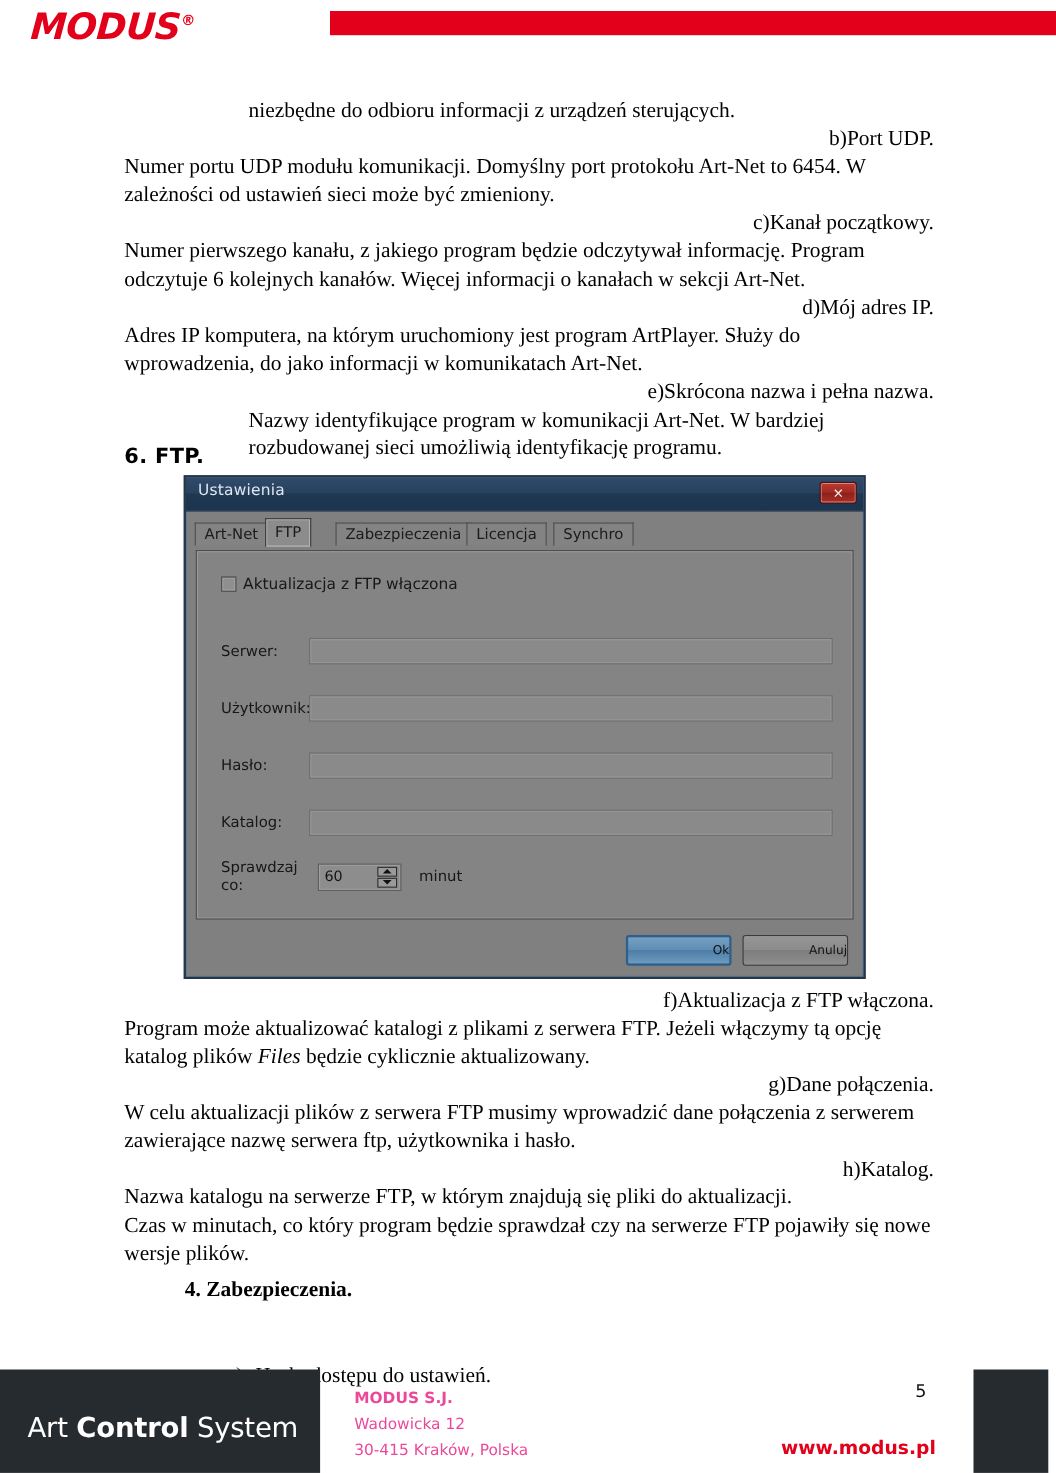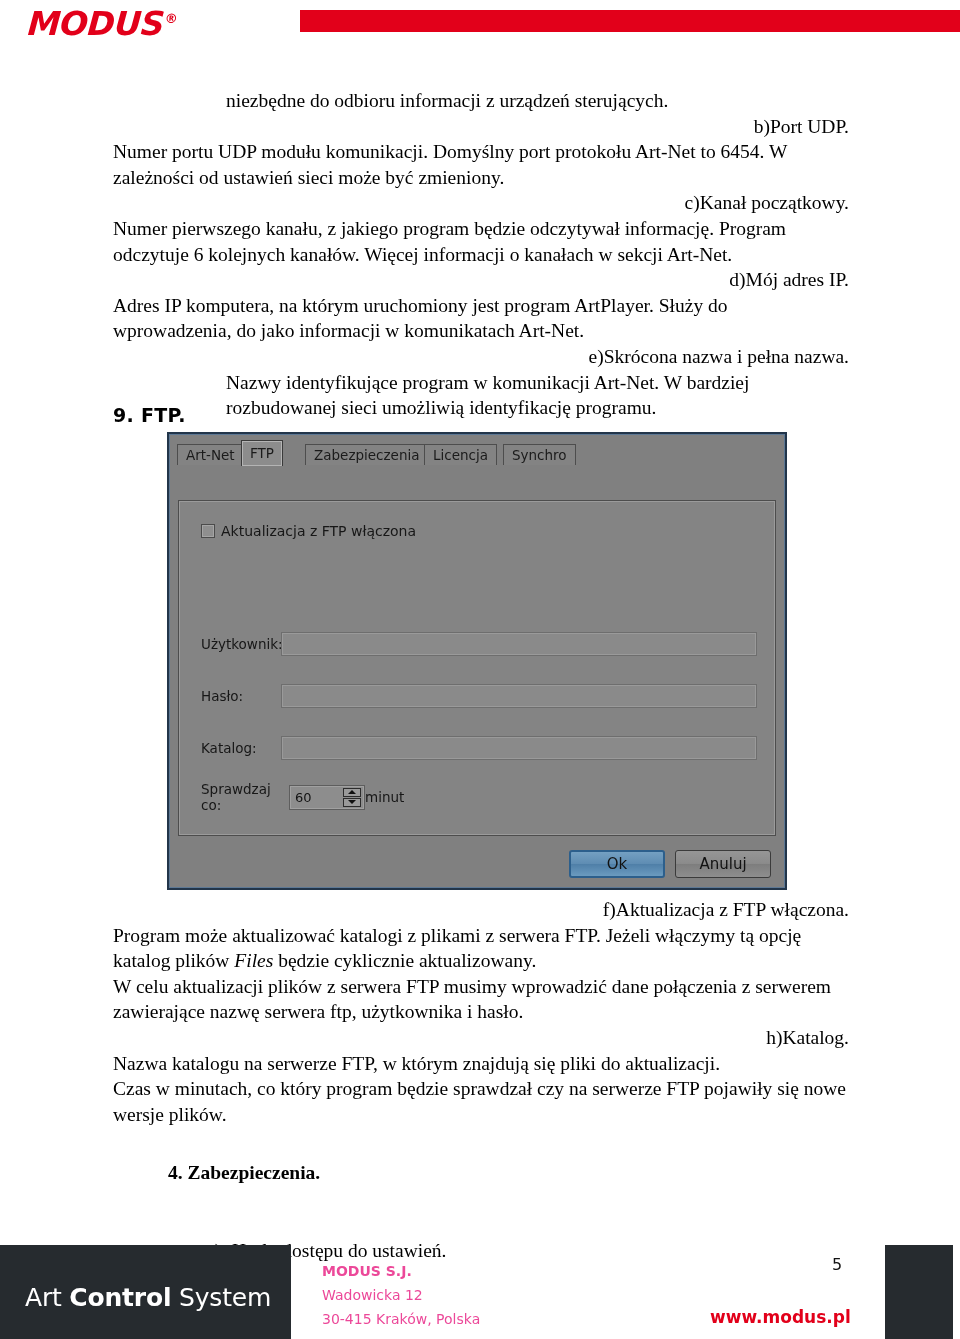--- a/index.html
+++ b/index.html
@@ -269,36 +269,36 @@
   .spin-btn.up .arrow {
     border-left: 4px solid transparent;
     border-right: 4px solid transparent;
     border-bottom: 4px solid #111;
   }
   .spin-btn.down .arrow {
     border-left: 4px solid transparent;
     border-right: 4px solid transparent;
     border-top: 4px solid #111;
   }
-  .spin-unit { margin-left: 0; }
+  .spin-unit { margin-left: 16px; }
 
   .dlg-buttons {
     position: absolute;
     right: 14px;
     bottom: 10px;
     display: flex;
     gap: 10px;
   }
   .dlg-btn {
     width: 96px;
     height: 28px;
     line-height: 26px;
-    text-align: center;
-    font-family: "DejaVu Sans", sans-serif;
-    font-size: 15px;
+    text-align: right;
+    font-family: "DejaVu Sans", sans-serif;
+    font-size: 11px;
     color: #121212;
     background: linear-gradient(180deg, #969696 0%, #8b8b8b 48%, #7d7d7d 50%, #8e8e8e 100%);
     border: 1px solid #3b3b3b;
     border-radius: 3px;
     box-sizing: border-box;
   }
   .dlg-btn.primary {
     background: linear-gradient(180deg, #74a0c2 0%, #5f8db3 48%, #4e7ea7 50%, #6b9bbf 100%);
     border: 2px solid #2c5f8c;
     line-height: 24px;
@@ -380,41 +380,49 @@
   <p class="ind-2"><span class="lbl">b)</span><span>Port UDP.</span></p>
   <p class="ind-1">Numer portu UDP modułu komunikacji. Domyślny port protokołu Art-Net to 6454. W zależności od ustawień sieci może być zmieniony.</p>
   <p class="ind-2"><span class="lbl">c)</span><span>Kanał początkowy.</span></p>
   <p class="ind-1">Numer pierwszego kanału, z jakiego program będzie odczytywał informację. Program odczytuje 6 kolejnych kanałów. Więcej informacji o kanałach w sekcji Art-Net.</p>
   <p class="ind-2"><span class="lbl">d)</span><span>Mój adres IP.</span></p>
   <p class="ind-1">Adres IP komputera, na którym uruchomiony jest program ArtPlayer. Służy do wprowadzenia, do jako informacji w komunikatach Art-Net.</p>
   <p class="ind-2"><span class="lbl">e)</span><span>Skrócona nazwa i pełna nazwa.</span></p>
   <p class="ind-3">Nazwy identyfikujące program w komunikacji Art-Net. W bardziej rozbudowanej sieci umożliwią identyfikację programu.</p>
 </div>
 
-<div style="position:absolute; left:113px; top:404px;" class="section-head-sans">9.  FTP.</div>
+<div style="position:absolute; left:113px; top:404px;" class="section-head-sans">6.  FTP.</div>
 
 <div class="dialog-wrap">
   <div class="dlg">
 
+    <div class="dlg-titlebar">
+      <div class="dlg-title">Ustawienia</div>
+      <div class="dlg-close">✕</div>
+    </div>
 
     <div class="dlg-tabstrip">
       <div class="tab" style="left:0px;">Art-Net</div>
       <div class="tab active" style="left:64px;">FTP</div>
       <div class="tab" style="left:128px;">Zabezpieczenia</div>
       <div class="tab" style="left:247px;">Licencja</div>
       <div class="tab" style="left:326px;">Synchro</div>
     </div>
 
     <div class="dlg-panel">
 
       <div class="chk-row">
         <span class="chkbox"></span>
         <span>Aktualizacja z FTP włączona</span>
       </div>
 
+      <div class="field-row" style="top:78px;">
+        <span class="field-label">Serwer:</span>
+        <span class="field-input"></span>
+      </div>
       <div class="field-row" style="top:130px;">
         <span class="field-label">Użytkownik:</span>
         <span class="field-input"></span>
       </div>
       <div class="field-row" style="top:182px;">
         <span class="field-label">Hasło:</span>
         <span class="field-input"></span>
       </div>
       <div class="field-row" style="top:234px;">
         <span class="field-label">Katalog:</span>
@@ -443,20 +451,21 @@
       <div class="dlg-btn primary">Ok</div>
       <div class="dlg-btn">Anuluj</div>
     </div>
 
   </div>
 </div>
 
 <div class="doc-body" style="top:897px;">
   <p class="ind-2"><span class="lbl">f)</span><span>Aktualizacja z FTP włączona.</span></p>
   <p class="ind-1"><span>Program może aktualizować katalogi z plikami z serwera FTP. Jeżeli włączymy tą opcję katalog plików </span><span class="it">Files</span><span> będzie cyklicznie aktualizowany.</span></p>
+  <p class="ind-2"><span class="lbl">g)</span><span>Dane połączenia.</span></p>
   <p class="ind-1">W celu aktualizacji plików z serwera FTP musimy wprowadzić dane połączenia z serwerem zawierające nazwę serwera ftp, użytkownika i hasło.</p>
   <p class="ind-2"><span class="lbl">h)</span><span>Katalog.</span></p>
   <p class="ind-1">Nazwa katalogu na serwerze FTP, w którym znajdują się pliki do aktualizacji.</p>
   <p class="ind-1">Czas w minutach, co który program będzie sprawdzał czy na serwerze FTP pojawiły się nowe wersje plików.</p>
 </div>
 
 <div style="position:absolute; left:168px; top:1162px;" class="section-head-serif">4.  Zabezpieczenia.</div>
 <div style="position:absolute; left:206px; top:1240px; font-size:19.5px;">
   <span class="lbl" style="display:inline-block;min-width:26px;">a)</span><span>Hasło dostępu do ustawień.</span>
 </div>

